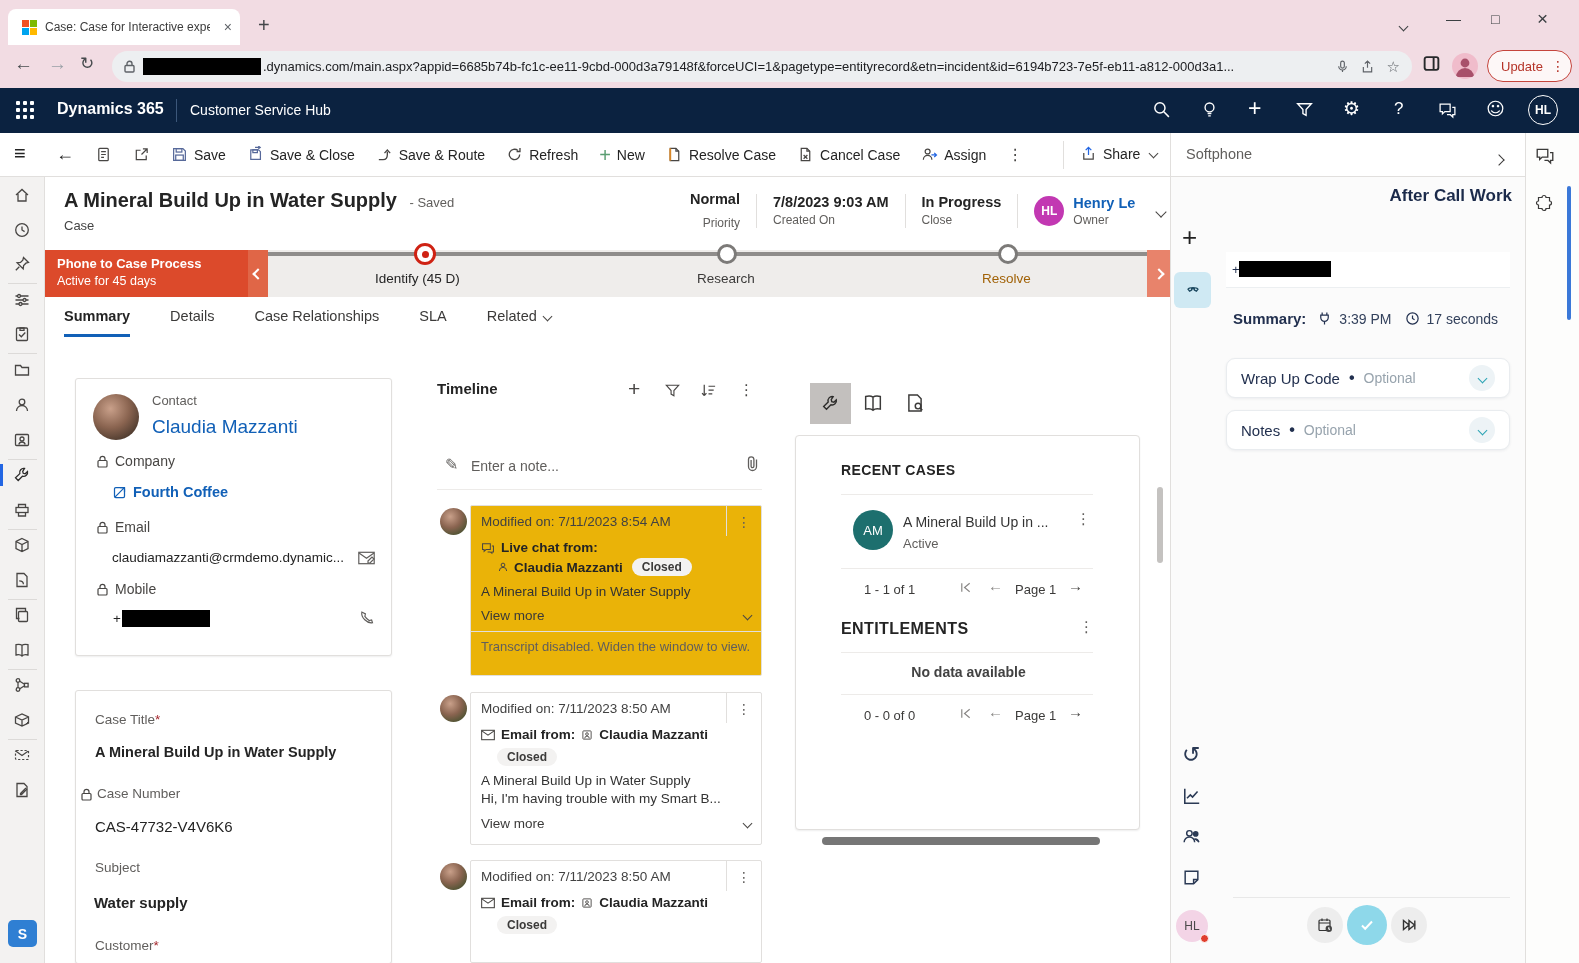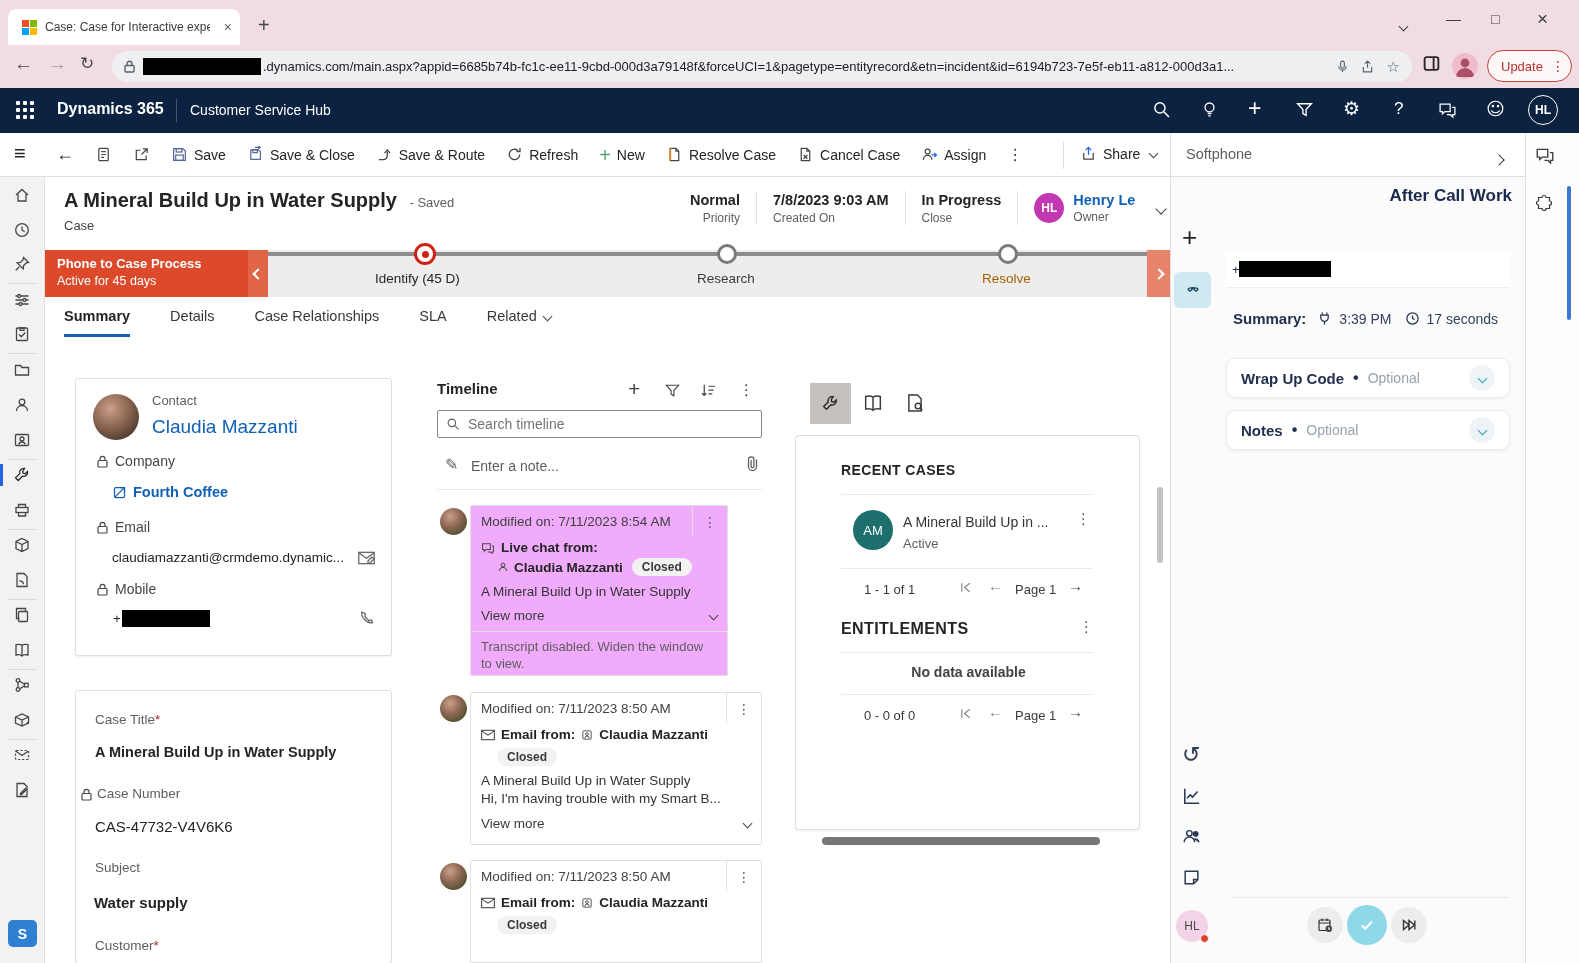--- a/index.html
+++ b/index.html
@@ -16,21 +16,21 @@
   .ic{color:#484644}
   .waffle{display:grid;grid-template-columns:repeat(3,4px);grid-gap:3px}
   .waffle i{width:4px;height:4px;background:#fff;border-radius:1px}
   .badge{display:inline-block;background:#f3f2f1;color:#3b3a39;font-size:12px;font-weight:bold;border-radius:10px;padding:2px 10px;line-height:14px}
   .card{position:absolute;background:#fff;border:1px solid #e1dfdd;border-radius:3px;box-shadow:0 1px 2px rgba(0,0,0,.07)}
   .flexrow{display:flex;align-items:center}
   .cmdbtn{display:flex;align-items:center;gap:6px;font-size:14px;color:#242424;cursor:pointer}
   .sep-v{width:1px;background:#e1dfdd}
   .raildiv{position:absolute;left:8px;width:29px;height:1px;background:#dcdad8}
   .spcard{position:absolute;background:#fff;border:1px solid #e9ecef;border-radius:9px;box-shadow:0 1px 3px rgba(27,42,74,.07);display:flex;align-items:center;padding:0 14px}
-  .spcard .lbl{font-weight:bold;font-size:15px;color:#22304f}
+  .spcard .lbl{font-weight:normal;font-size:15px;color:#22304f}
   .spcard .dot{margin:0 9px;color:#22304f;font-weight:bold}
   .spcard .hint{color:#97a3ad;font-size:14px}
   .spchv{margin-left:auto;width:26px;height:26px;border-radius:50%;background:#edf3f6;color:#2aa3b4;display:flex;align-items:center;justify-content:center}
   .pagico{color:#8a8886}
 </style>
 </head>
 <body>
 
 <div class="screen">
 
@@ -365,21 +365,21 @@
 
   <div class="a nw" style="left:64px;top:189px">
     <span style="font-size:20px;font-weight:bold;color:#242424">A Mineral Build Up in Water Supply</span>
     <span style="font-size:13px;color:#605e5c;margin-left:8px">- Saved</span>
   </div>
   <span class="a nw" style="left:64px;top:218px;font-size:13px;color:#444">Case</span>
 
   <div class="a flexrow" style="left:690px;top:191px;gap:16px">
     <div style="text-align:right">
       <div style="font-size:14.5px;font-weight:bold;color:#242424">Normal</div>
-      <div style="font-size:12px;color:#605e5c;margin-top:3px">Priority</div>
+      <div style="font-size:12px;color:#605e5c;margin-top:9px">Priority</div>
     </div>
     <span class="sep-v" style="height:34px"></span>
     <div>
       <div style="font-size:14.5px;font-weight:bold;color:#242424">7/8/2023 9:03 AM</div>
       <div style="font-size:12px;color:#605e5c;margin-top:3px">Created On</div>
     </div>
     <span class="sep-v" style="height:34px"></span>
     <div>
       <div style="font-size:14.5px;font-weight:bold;color:#242424">In Progress</div>
       <div style="font-size:12px;color:#605e5c;margin-top:3px">Close</div>
@@ -504,40 +504,31 @@
       <svg width="17" height="17" viewBox="0 0 18 18" fill="none" stroke="currentColor" stroke-width="1.2">
         <path d="M2.5 3.5h13L10.5 9v5.5l-3-1.7V9z"></path>
       </svg>
     </span>
   <span class="ic a" style="left:700px;top:382px">
       <svg width="17" height="17" viewBox="0 0 18 18" fill="none" stroke="currentColor" stroke-width="1.3">
         <path d="M4.5 3v11.5M4.5 14.5l-2.3-2.7M4.5 14.5l2.3-2.7M9 4.5h7M9 8.5h5.5M9 12.5h4"></path>
       </svg>
     </span>
   <span class="a" style="left:739px;top:381px;font-size:15px;color:#484644">⋮</span>
-  <div class="a flexrow" style="left:437px;top:410px;width:325px;height:28px;border:1px solid #8a8886;border-radius:2px;padding:0 8px;gap:8px">
-    <span class="ic" style="color:#605e5c">
-        <svg width="14" height="14" viewBox="0 0 18 18" fill="none" stroke="currentColor" stroke-width="1.5">
-          <circle cx="7.5" cy="7.5" r="4.8"></circle>
-          <path d="M11.2 11.2L16 16"></path>
-        </svg>
-      </span>
-    <input style="border: 0px; outline: 0px; font-size: 14px; color: rgb(36, 36, 36); width: 270px; font-family: inherit; background: transparent;" placeholder="Search timeline">
-  </div>
   <span class="a" style="left:445px;top:455px;font-size:16px;color:#605e5c;font-family:'DejaVu Sans',sans-serif">✎</span>
   <span class="a nw" style="left:471px;top:458px;font-size:14px;color:#605e5c">Enter a note...</span>
   <span class="ic a" style="left:745px;top:455px;color:#605e5c">
       <svg width="14" height="17" viewBox="0 0 14 17" fill="none" stroke="currentColor" stroke-width="1.3">
         <path d="M11.5 4.5v7a4 4 0 0 1-8 0v-7a2.7 2.7 0 0 1 5.4 0v6.8a1.4 1.4 0 0 1-2.8 0V5"></path>
       </svg>
     </span>
   <div class="a" style="left:437px;top:489px;width:325px;height:1px;background:#edebe9"></div>
 
   <span class="a" style="left:440px;top:508px;width:27px;height:27px;border-radius:50%;background:radial-gradient(circle at 38% 32%,#c9a08a 0%,#8a6450 45%,#44502e 85%)"></span>
-  <div class="a" style="left:470px;top:505px;width:258px;height:171px;border:1px solid #e1dfdd;border-radius:2px;background:#f0abfc">
+  <div class="a" style="left:470px;top:505px;width:292px;height:171px;border:1px solid #e1dfdd;border-radius:2px;background:#eab308">
     <div style="display:flex;align-items:stretch;border-bottom:0">
       <span class="nw" style="font-size:13.5px;color:#424242;padding:8px 0 0 10px;flex:1">Modified on: 7/11/2023 8:54 AM</span>
       <span style="border-left:1px solid #e1dfdd;padding:8px 10px 0 10px;font-size:14px;color:#605e5c;height:30px">⋮</span>
     </div>
     <div class="flexrow" style="padding:4px 10px 0;gap:6px">
       <span class="ic">
           <svg width="14" height="14" viewBox="0 0 18 18" fill="none" stroke="currentColor" stroke-width="1.3">
             <path d="M2 3.5h10v7.5H6.5L4 13.3V11H2z"></path>
             <path d="M14 6.5h2V14h-2v1.8L11.8 14H8.5"></path>
           </svg>

